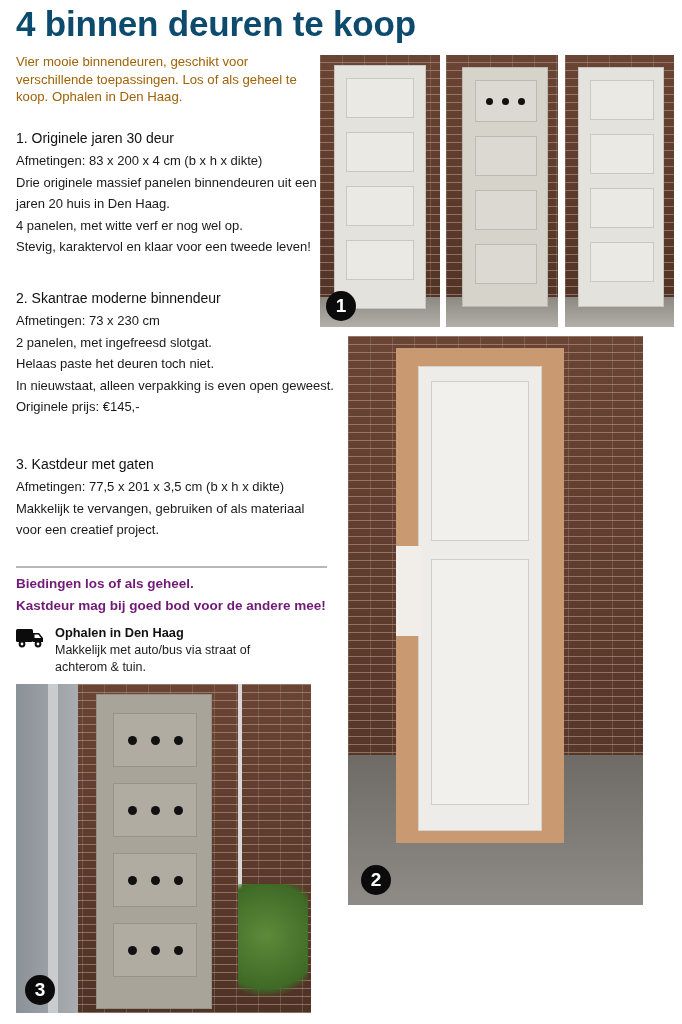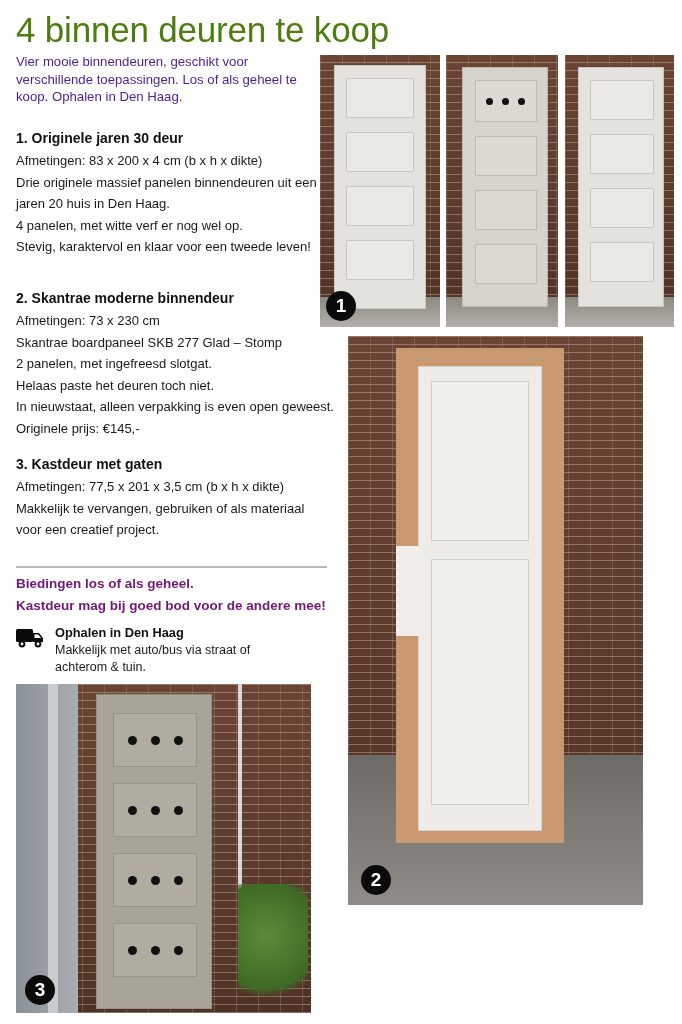--- a/index.html
+++ b/index.html
@@ -1,24 +1,24 @@
 <!DOCTYPE html>
 <html><head>
 <meta charset="utf-8">
 <style>
   * { box-sizing: border-box; margin: 0; padding: 0; }
   html, body { width: 682px; height: 1024px; background: #ffffff; overflow: hidden; }
   body { position: relative; font-family: "Liberation Sans", "DejaVu Sans", sans-serif; color: #111; }
 
-  .title { position: absolute; left: 16px; top: 10px; font-size: 35px; font-weight: 400; letter-spacing: -0.2px; color: #4d7c0f; white-space: nowrap; }
+  .title { position: absolute; left: 16px; top: 4px; font-size: 35px; font-weight: 700; letter-spacing: -0.2px; color: #0c4a6e; white-space: nowrap; }
 
-  .intro { position: absolute; left: 16px; top: 53px; width: 300px; font-size: 13.2px; line-height: 17.5px; color: #4c1d95; }
+  .intro { position: absolute; left: 16px; top: 53px; width: 300px; font-size: 13.2px; line-height: 17.5px; color: #a16207; }
 
   .section { position: absolute; left: 16px; width: 318px; }
-  .section h2 { font-size: 14px; font-weight: 700; line-height: 20px; color: #111; margin-bottom: 2px; }
+  .section h2 { font-size: 14px; font-weight: 400; line-height: 20px; color: #111; margin-bottom: 2px; }
   .section p { font-size: 13px; line-height: 21.5px; color: #1a1a1a; white-space: nowrap; }
 
   .divider { position: absolute; left: 16px; top: 566px; width: 311px; height: 1.5px; background: #b8b8b8; }
 
   .offer { position: absolute; left: 16px; top: 573px; font-size: 13.5px; font-weight: 700; line-height: 21.5px; color: #701a75; white-space: nowrap; }
 
   .pickup { position: absolute; left: 16px; top: 624px; width: 300px; }
   .pickup .truck { position: absolute; left: 0; top: 3px; width: 28px; height: 22px; }
   .pickup .ptitle { position: absolute; left: 39px; top: 0; font-size: 12.8px; font-weight: 700; line-height: 17px; white-space: nowrap; }
   .pickup .pdesc { position: absolute; left: 39px; top: 18px; width: 240px; font-size: 12.5px; line-height: 17px; color: #1a1a1a; }
@@ -52,21 +52,20 @@
   <p>Afmetingen: 83 x 200 x 4 cm (b x h x dikte)</p>
   <p>Drie originele massief panelen binnendeuren uit een</p>
   <p>jaren 20 huis in Den Haag.</p>
   <p>4 panelen, met witte verf er nog wel op.</p>
   <p>Stevig, karaktervol en klaar voor een tweede leven!</p>
 </div>
 
 <div class="section" style="top:288px;">
   <h2>2. Skantrae moderne binnendeur</h2>
   <p>Afmetingen: 73 x 230 cm</p>
-  <p>Skantrae boardpaneel SKB 277 Glad – Stomp</p>
   <p>2 panelen, met ingefreesd slotgat.</p>
   <p>Helaas paste het deuren toch niet.</p>
   <p>In nieuwstaat, alleen verpakking is even open geweest.</p>
   <p>Originele prijs: €145,-</p>
 </div>
 
 <div class="section" style="top:454px;">
   <h2>3. Kastdeur met gaten</h2>
   <p>Afmetingen: 77,5 x 201 x 3,5 cm (b x h x dikte)</p>
   <p>Makkelijk te vervangen, gebruiken of als materiaal</p>

